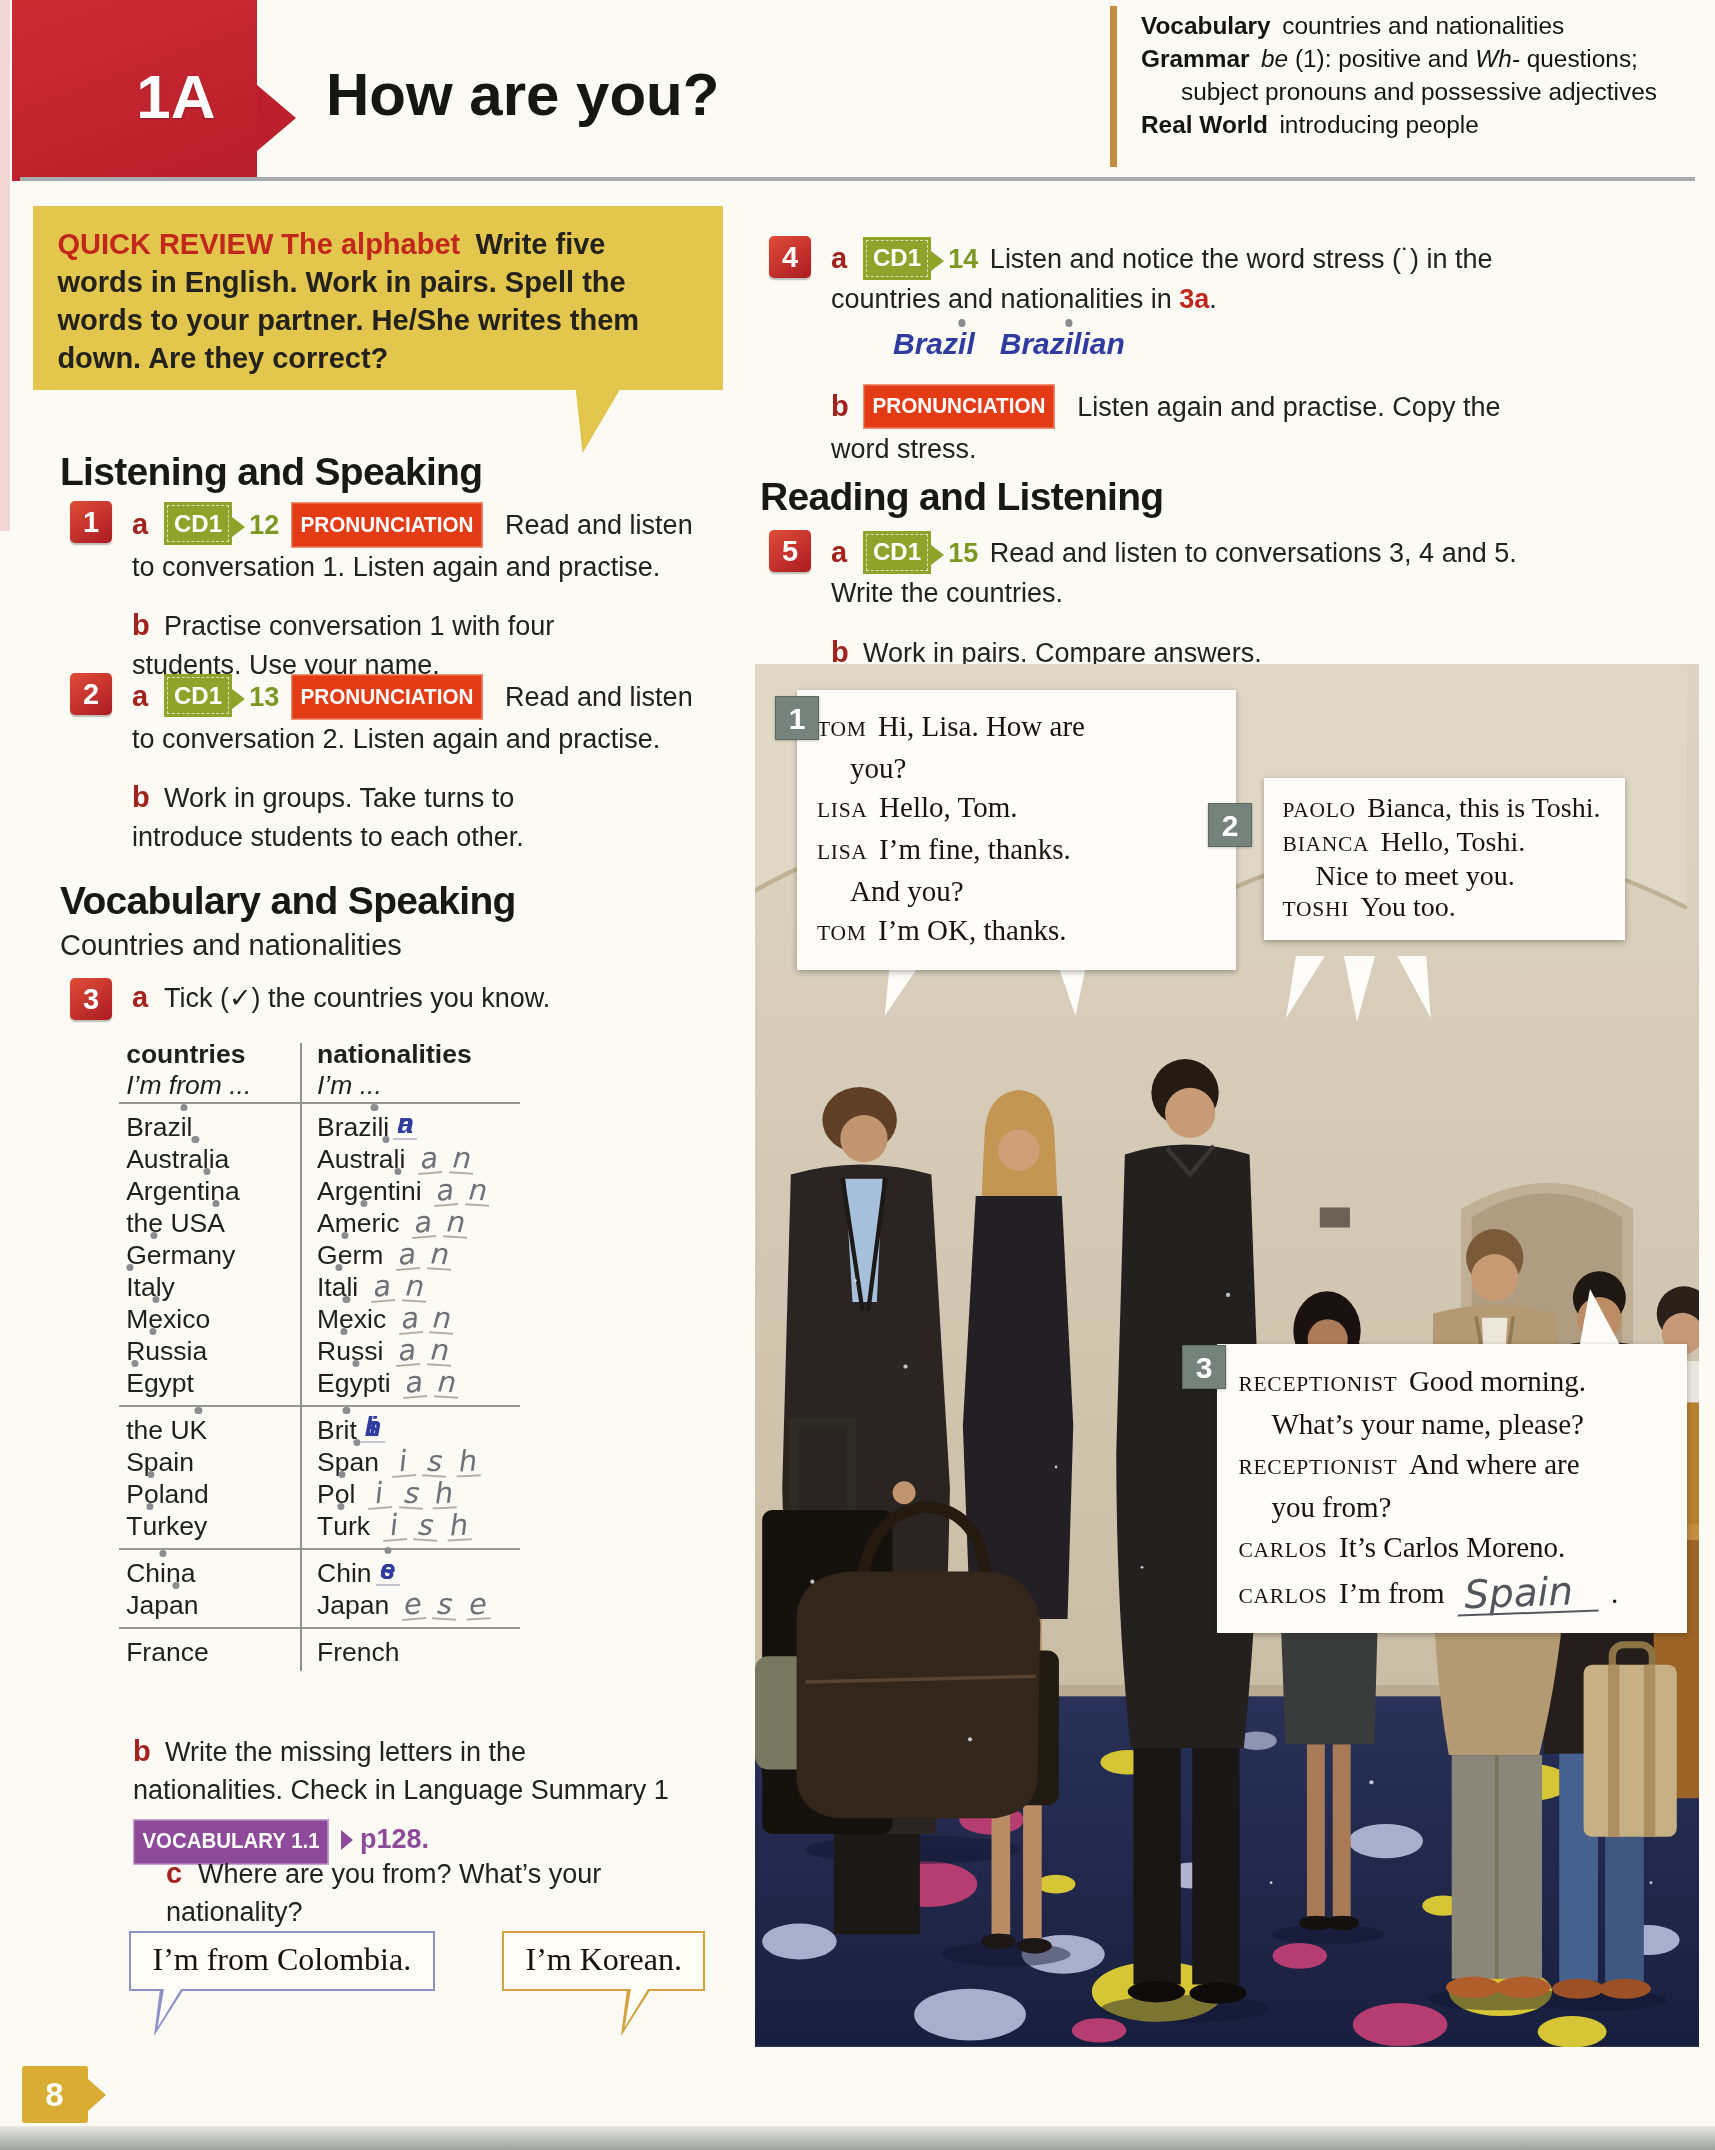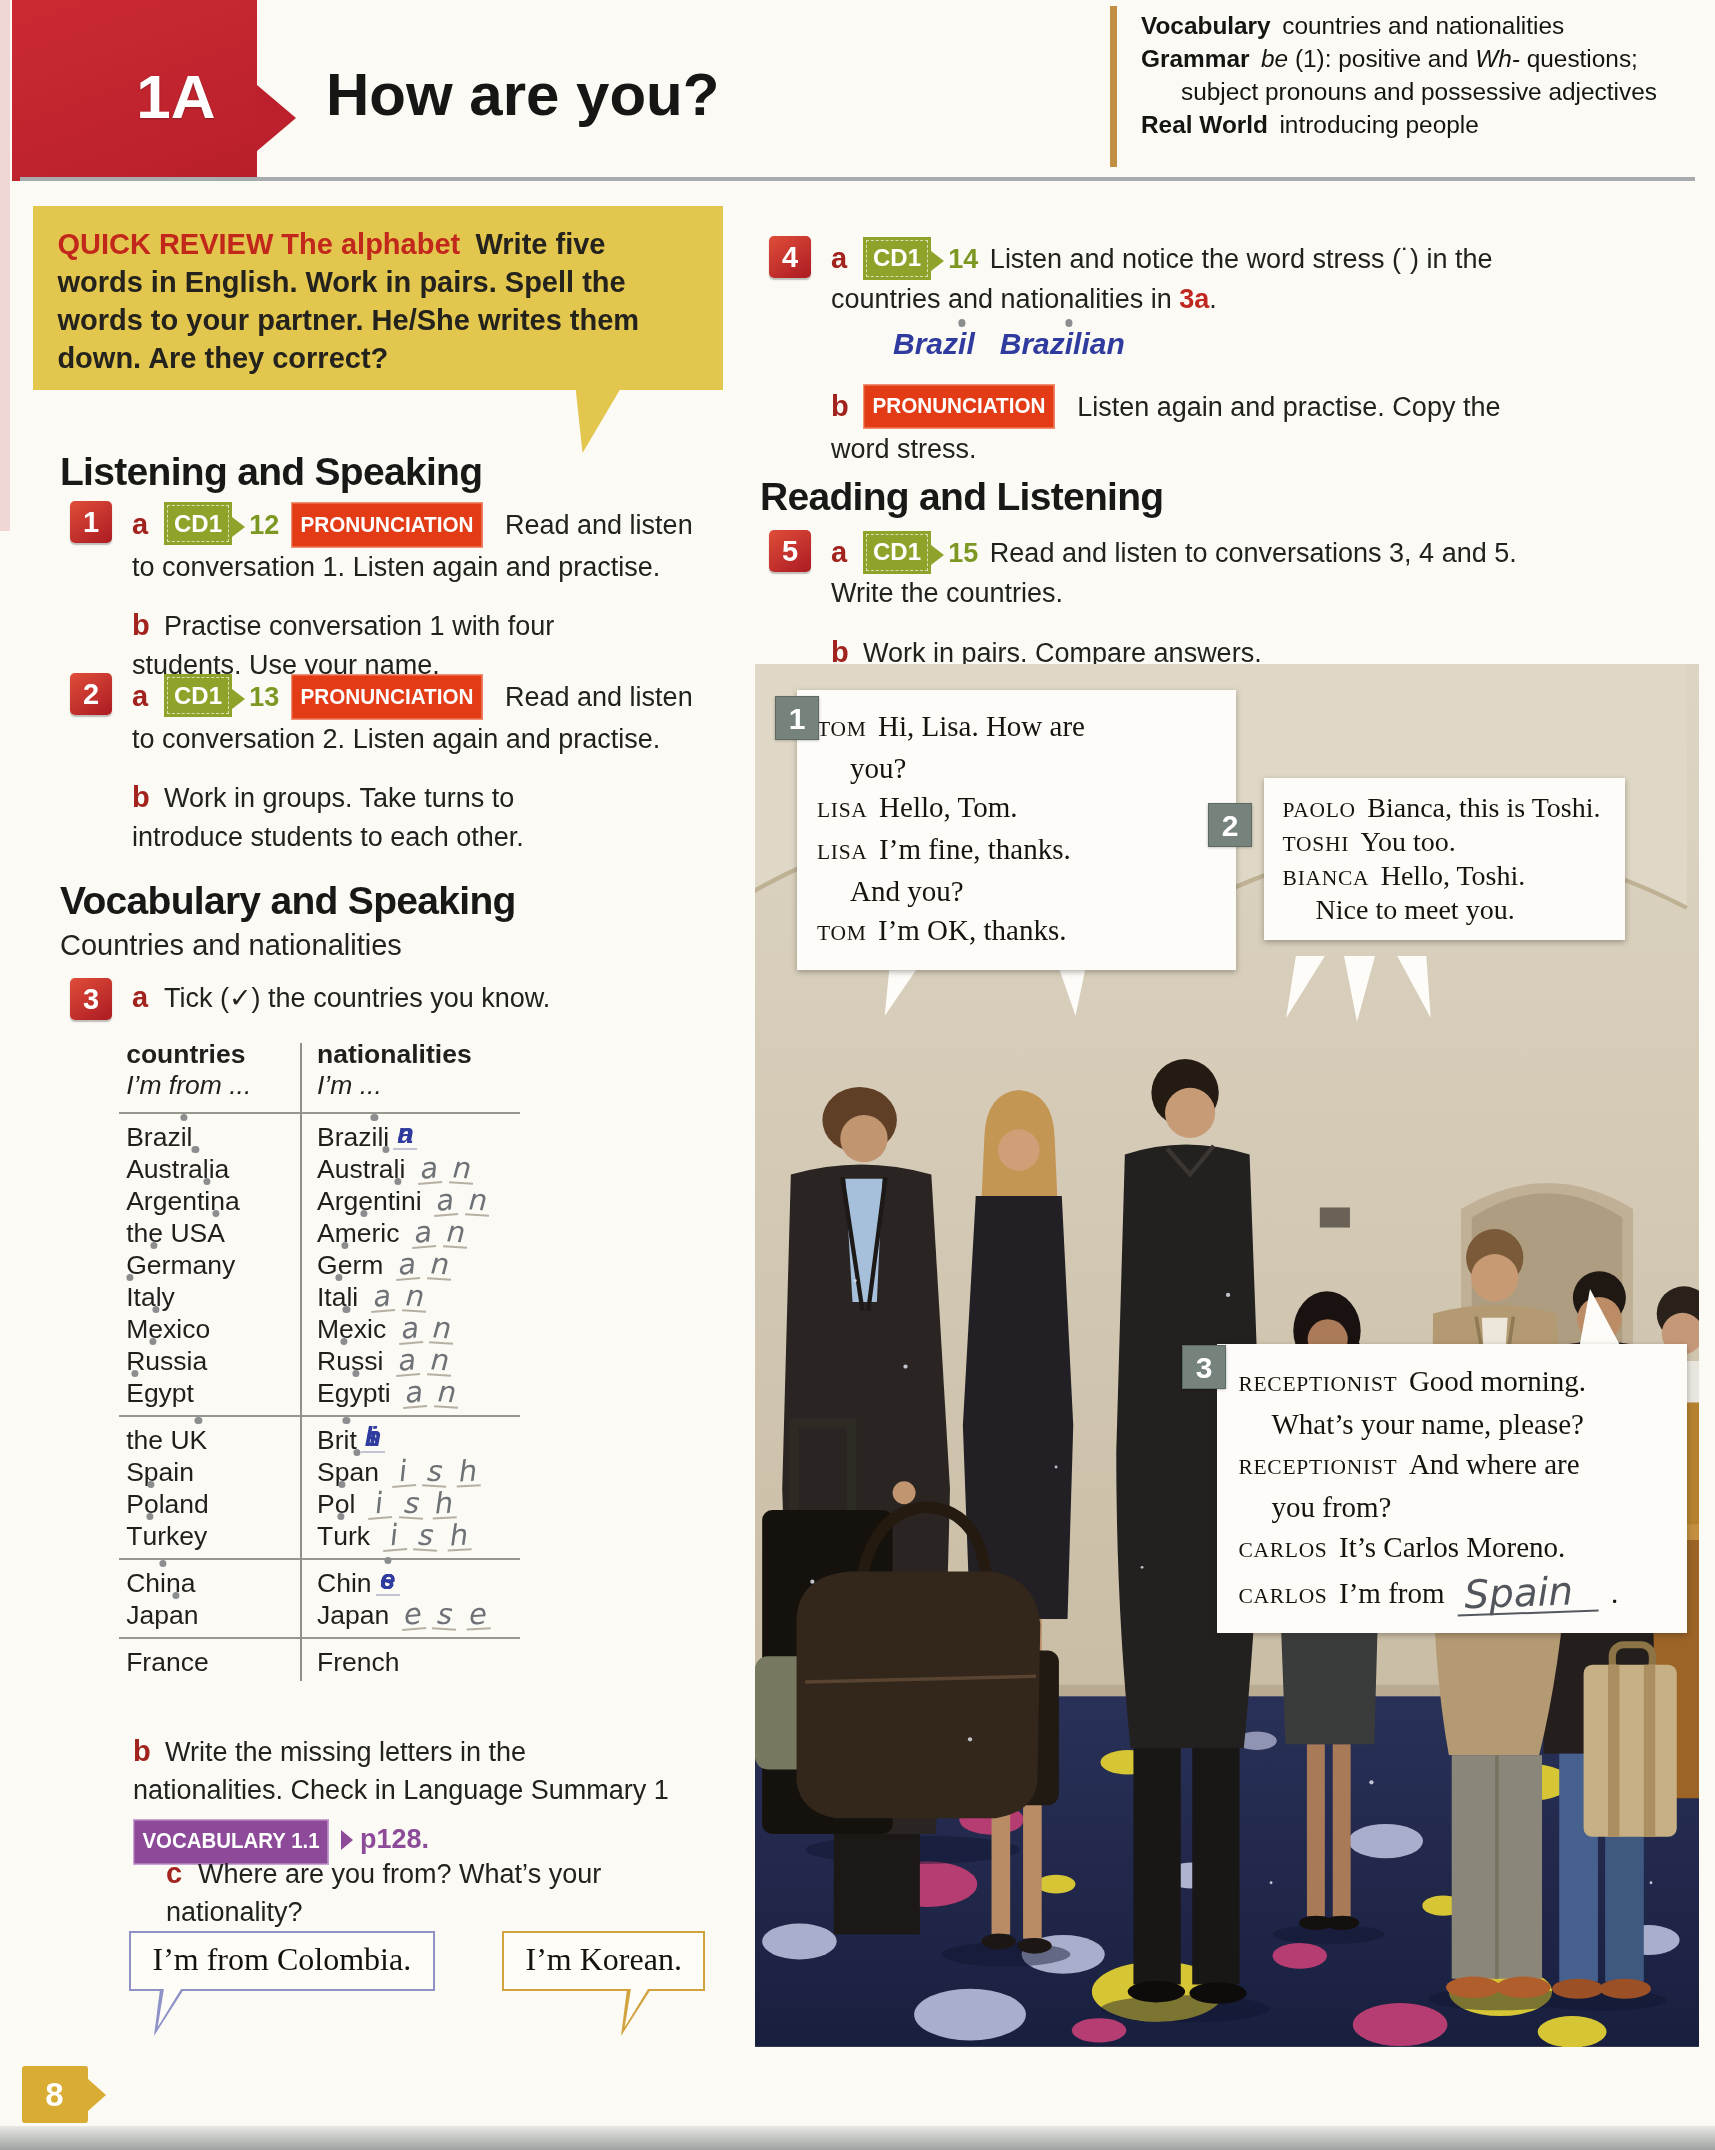--- a/index.html
+++ b/index.html
@@ -69,21 +69,21 @@
   .vocab-page{color:#8c4a99;font-weight:700;}
 
   
   .st{position:relative;}
   .st::before{content:"";position:absolute;left:50%;top:-8px;transform:translateX(-50%);
       width:7.2px;height:7.2px;border-radius:50%;background:#8b8d8f;}
 
   
   .vtable{position:absolute;left:119px;top:1039px;width:401px;font-size:26.5px;color:#201f1d;}
   .vt-divider{position:absolute;left:181px;top:4.3px;bottom:2.9px;width:2.2px;background:#90908e;}
-  .vt-head{display:grid;grid-template-columns:181px 1fr;border-bottom:2.2px solid #97978f;padding-bottom:11px;}
+  .vt-head{display:grid;grid-template-columns:181px 1fr;border-bottom:2.2px solid #97978f;padding-bottom:1px;}
   .vt-head .c1{padding-left:7.2px;}
   .vt-head .c2{padding-left:17px;}
   .vt-head .h{font-weight:700;display:block;}
   .vt-head .s{font-style:italic;display:block;}
   .vt-group{padding:6.5px 0;}
   .vt-group + .vt-group{border-top:2.2px solid #97978f;}
   .vt-row{display:grid;grid-template-columns:181px 1fr;line-height:32px;}
   .tc1{padding-left:7.2px;}
   .tc2{padding-left:17px;white-space:nowrap;}
   .ans{display:inline-block;min-width:24px;text-align:center;border-bottom:2.2px solid #b7b0a2;
@@ -495,22 +495,22 @@
         <div class="cl"><span class="spk">LISA</span>Hello, Tom.</div>
         <div class="cl"><span class="spk">LISA</span>I’m fine, thanks.<br><span class="ind"></span>And you?</div>
         <div class="cl"><span class="spk">TOM</span>I’m OK, thanks.</div>
       </div>
     <div class="btail" style="left:128px;top:285px;border-top:67px solid #fdfcf8;border-left:10px solid transparent;border-right:29px solid transparent;transform:skewX(-14deg);"></div>
     <div class="btail" style="left:301px;top:285px;border-top:67px solid #fdfcf8;border-left:16px solid transparent;border-right:21.5px solid transparent;transform:skewX(6deg);"></div>
 
     <div class="ptag" id="tag2" style="left:453px;top:139px;">2</div>
     <div class="sbub" id="bub2" style="left:509px;top:114px;width:361px;padding:14.3px 18.6px;font-size:28px;line-height:31px;">
         <div class="cl"><span class="spk">PAOLO</span>Bianca, this is Toshi.</div>
+        <div class="cl"><span class="spk">BIANCA</span>Hello, Toshi.<br><span class="ind"></span>Nice to meet you.</div>
         <div class="cl"><span class="spk">TOSHI</span>You too.</div>
-        <div class="cl"><span class="spk">BIANCA</span>Hello, Toshi.<br><span class="ind"></span>Nice to meet you.</div>
       </div>
     <div class="btail" style="left:532px;top:292px;border-top:62px solid #fdfcf8;border-left:8.6px solid transparent;border-right:21.5px solid transparent;transform:skewX(-16deg);"></div>
     <div class="btail" style="left:589px;top:292px;border-top:66px solid #fdfcf8;border-left:13px solid transparent;border-right:18.6px solid transparent;"></div>
     <div class="btail" style="left:650px;top:292px;border-top:62px solid #fdfcf8;border-left:18.6px solid transparent;border-right:11.5px solid transparent;transform:skewX(14deg);"></div>
 
     <div class="ptag" id="tag3" style="left:427px;top:681px;">3</div>
     <div class="btail" style="left:824px;top:625px;border-bottom:60px solid #fdfcf8;border-left:11.5px solid transparent;border-right:32px solid transparent;"></div>
     <div class="sbub" id="bub3" style="left:462px;top:680px;width:470px;padding:17px 21.5px;font-size:29px;line-height:40px;">
         <div class="cl"><span class="spk">RECEPTIONIST</span>Good morning.<br><span class="ind"></span>What’s your name, please?</div>
         <div class="cl"><span class="spk">RECEPTIONIST</span>And where are<br><span class="ind"></span>you from?</div>

